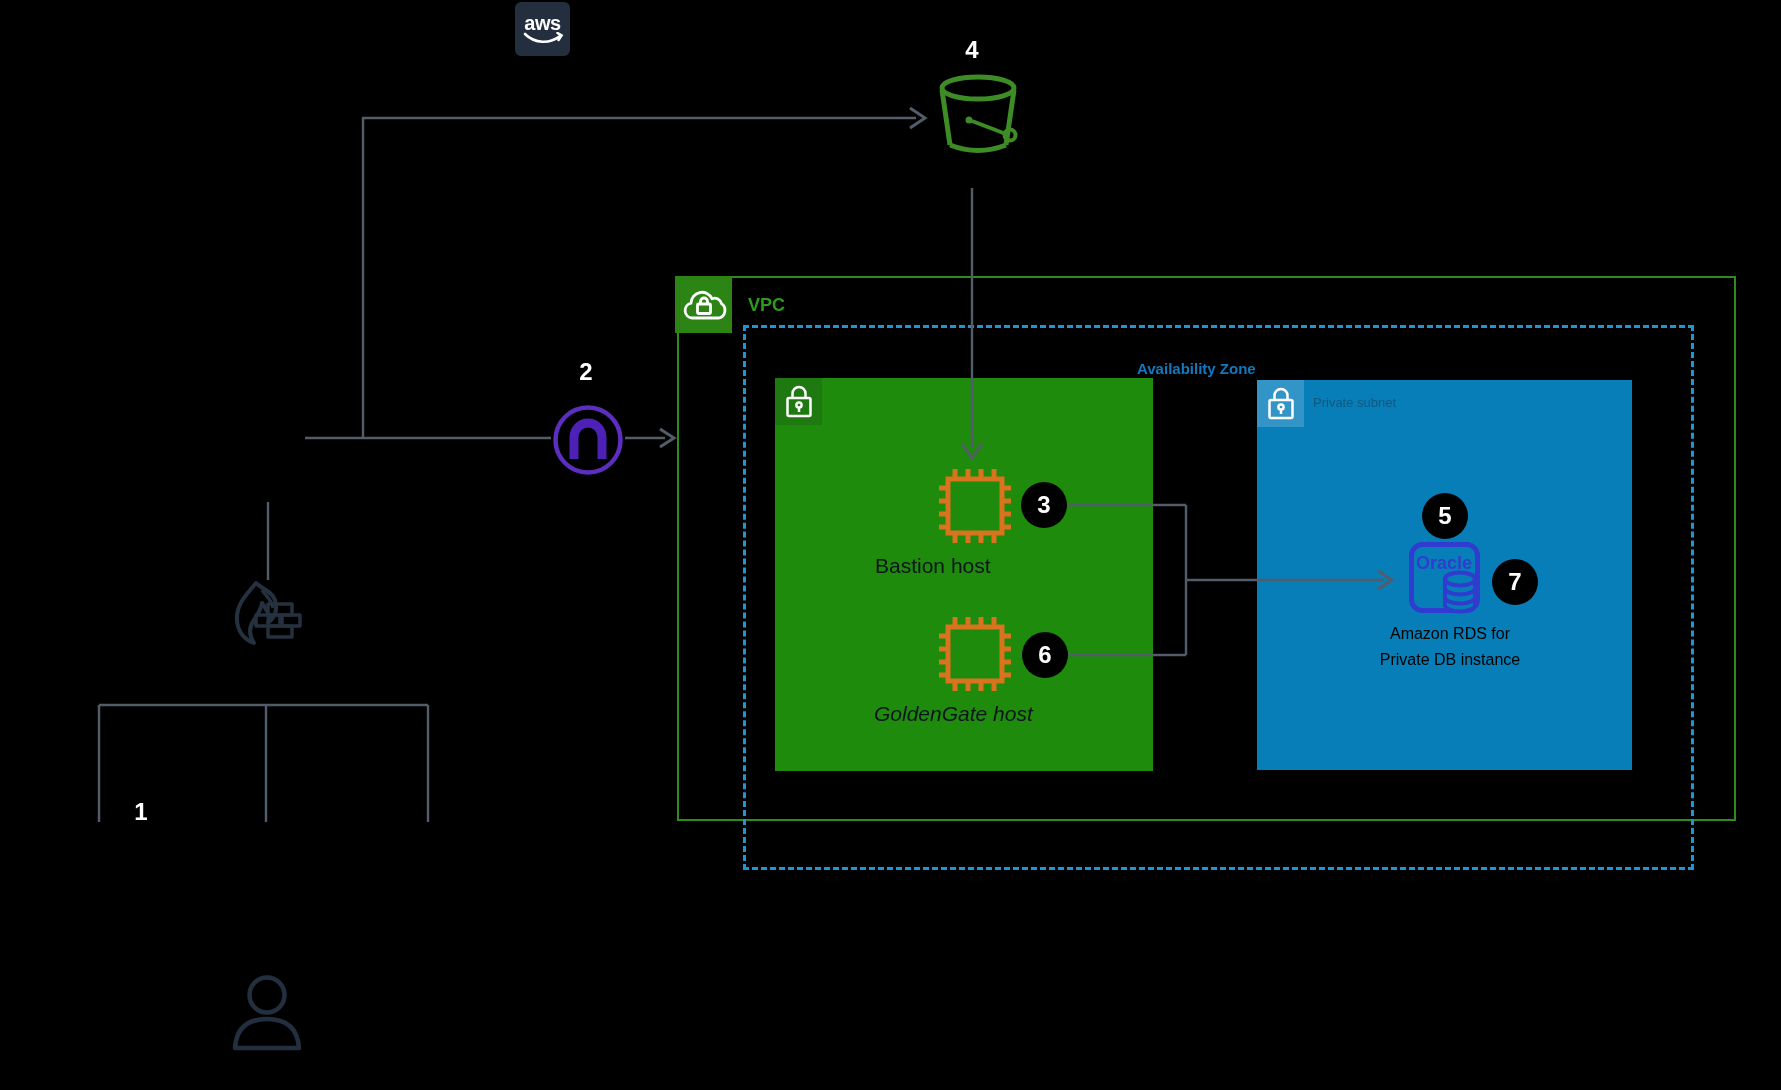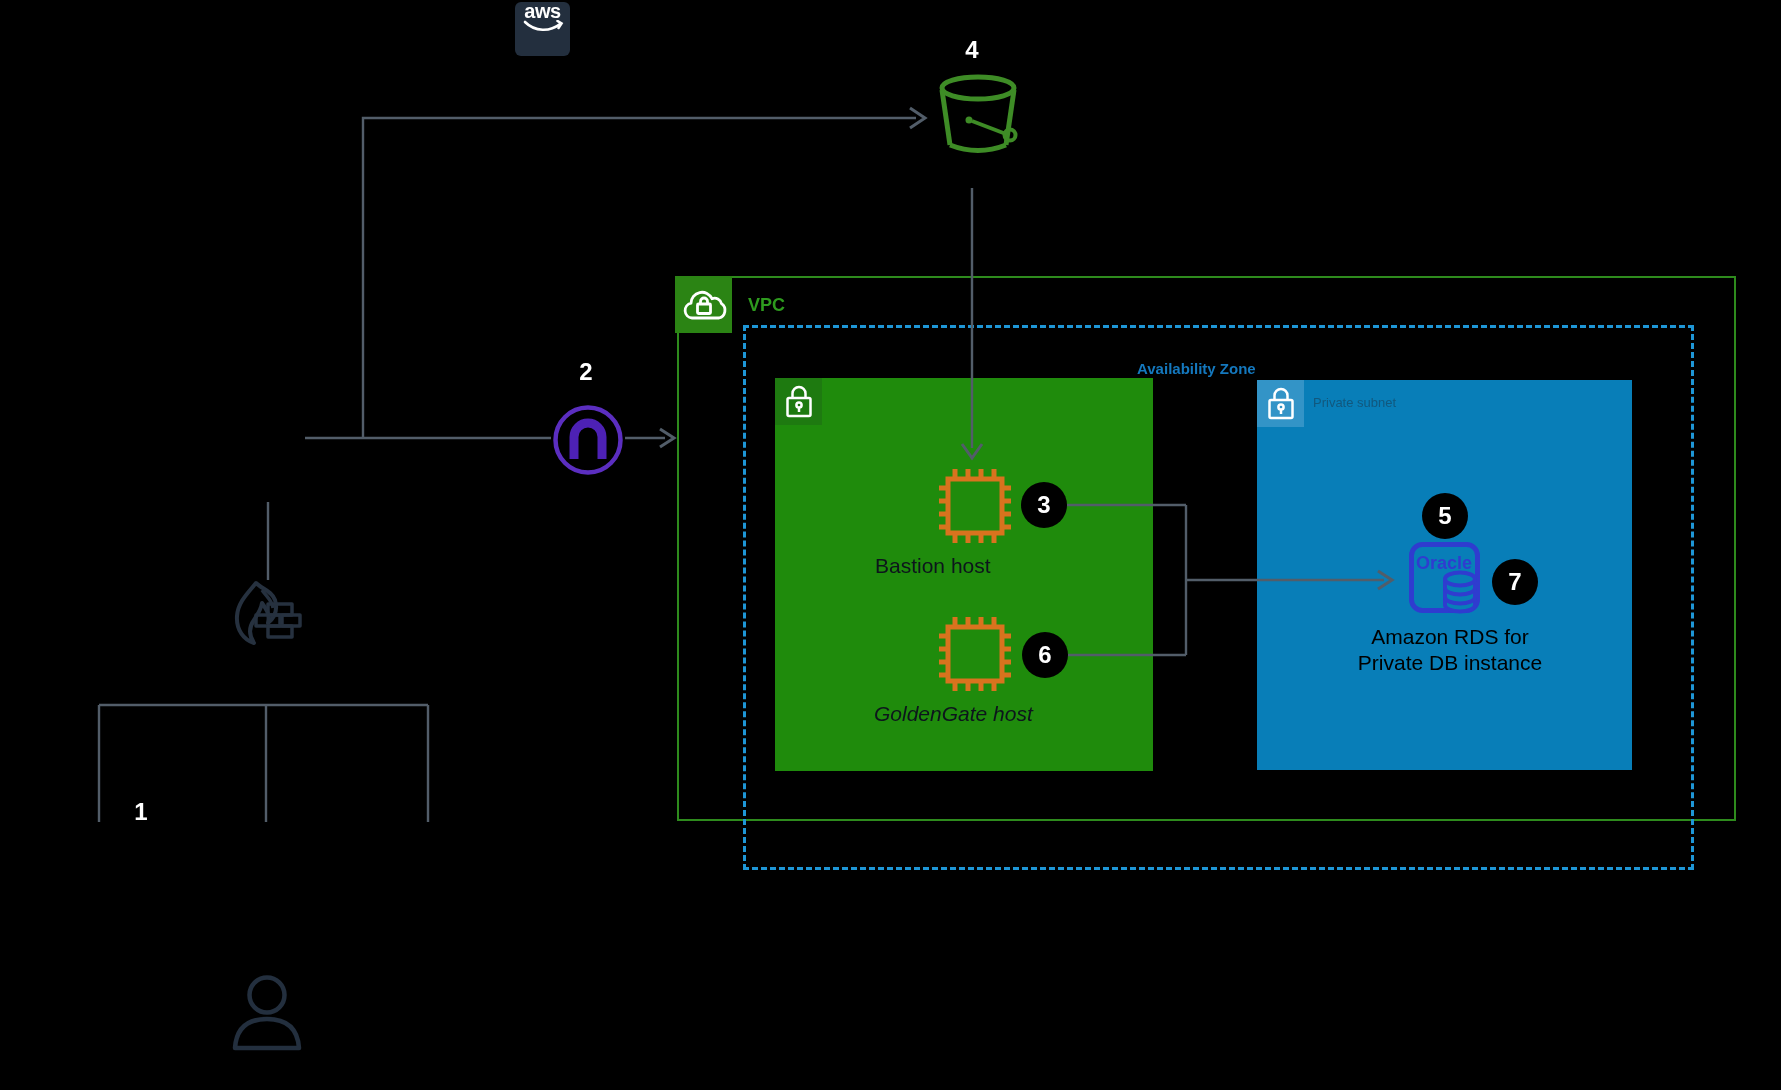--- a/index.html
+++ b/index.html
@@ -3,36 +3,36 @@
 <meta charset="utf-8">
 <style>
   html,body{margin:0;padding:0;background:#000;}
   #canvas{position:relative;width:1781px;height:1090px;background:#000000;overflow:hidden;
           font-family:"Liberation Sans", sans-serif;}
   .abs{position:absolute;}
   
   #wires{position:absolute;left:0;top:0;width:1781px;height:1090px;z-index:5;}
   
   .aws-badge{left:515px;top:2px;width:55px;height:54px;background:#232F3E;border-radius:6px;
-             display:flex;flex-direction:column;align-items:center;z-index:6;}
+             display:flex;flex-direction:column;align-items:center;justify-content:center;z-index:6;}
   .aws-badge .t{color:#fff;font-weight:bold;font-size:20px;line-height:18px;letter-spacing:-0.5px;}
   
   .vpc-box{left:677px;top:276px;width:1059px;height:545px;border:2px solid #2E8B1D;box-sizing:border-box;z-index:1;}
   .vpc-icon{left:675px;top:276px;width:57px;height:57px;background:#2B8414;z-index:3;display:flex;align-items:center;justify-content:center;}
   .vpc-label{left:748px;top:295px;color:#2E9B1E;font-size:18px;font-weight:bold;z-index:3;}
   .az-box{left:743px;top:325px;width:951px;height:545px;border:3px dashed #1E96D6;box-sizing:border-box;z-index:1;}
   .az-label{left:1137px;top:360px;color:#1478BE;font-size:15px;font-weight:bold;z-index:3;}
   .subnet-green{left:775px;top:378px;width:378px;height:393px;background:#1F8B0C;z-index:2;}
   .subnet-green-badge{left:775px;top:378px;width:47px;height:47px;background:#1E7A10;z-index:3;display:flex;align-items:center;justify-content:center;}
   .subnet-blue{left:1257px;top:380px;width:375px;height:390px;background:#087EB8;z-index:2;}
   .subnet-blue-badge{left:1257px;top:380px;width:47px;height:47px;background:#3394C7;z-index:3;display:flex;align-items:center;justify-content:center;}
   .subnet-blue-label{left:1313px;top:395px;color:#11587E;font-size:13px;z-index:3;}
   
   .node-label{width:200px;text-align:left;font-size:21px;color:#0D151C;z-index:6;}
-  .rds-label{width:210px;text-align:center;font-size:21px;color:#000;z-index:6;}
+  .rds-label{width:210px;text-align:center;font-size:16px;color:#000;z-index:6;}
   
   .badge{width:46px;height:46px;border-radius:50%;background:#000;color:#fff;font-weight:bold;
          font-size:24px;display:flex;align-items:center;justify-content:center;z-index:7;}
   .freenum{color:#fff;font-weight:bold;font-size:24px;width:26px;text-align:center;z-index:7;}
   .icon{z-index:6;}
 </style>
 </head>
 <body>
 
 <div id="canvas">

